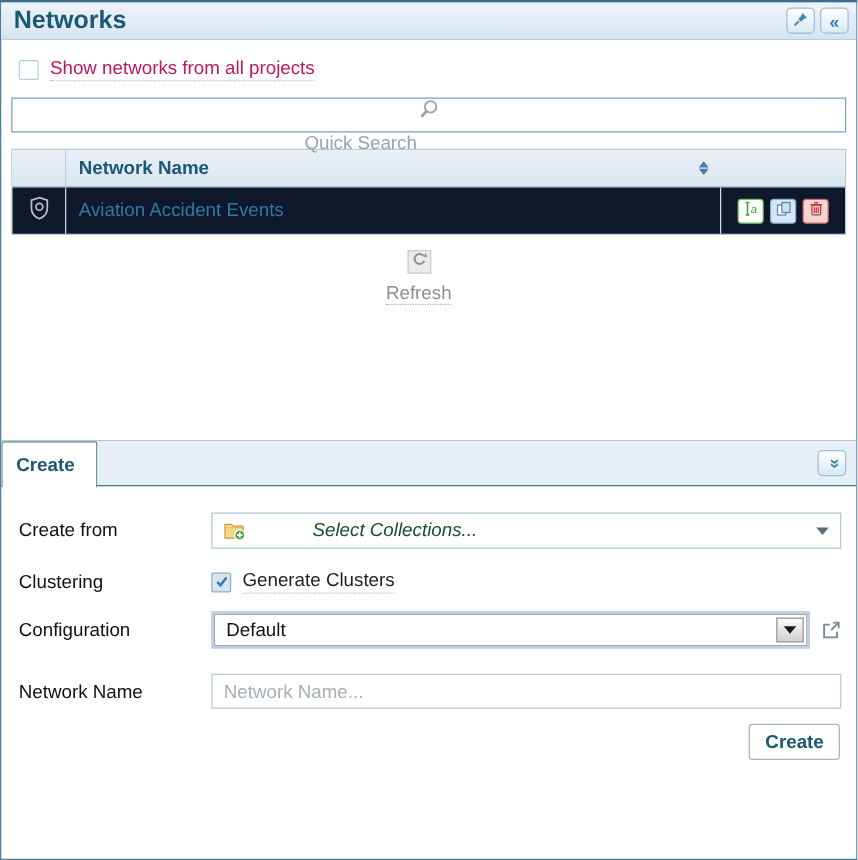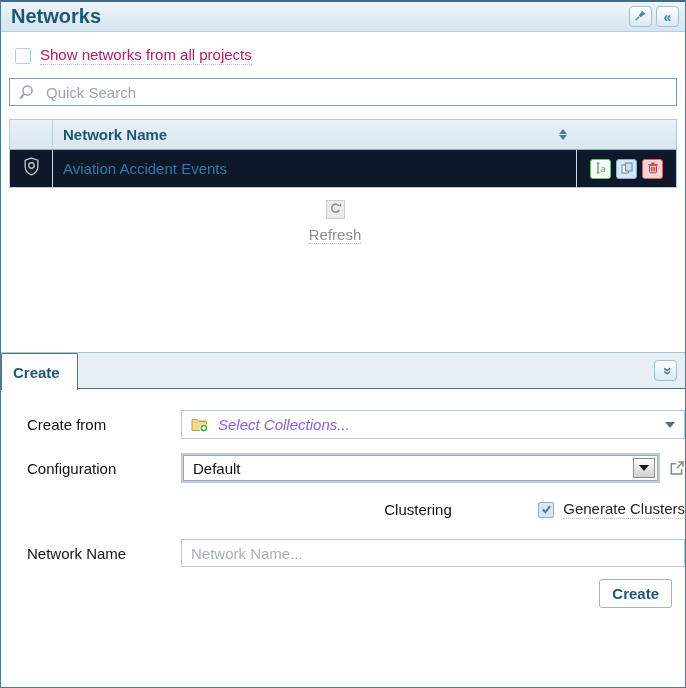--- a/index.html
+++ b/index.html
@@ -44,21 +44,21 @@
     width:16px; height:16px; border:1px solid #b3cfdf; border-radius:2px;
     background:#fdfefe; display:flex; align-items:center; justify-content:center;
   }
   .cbx.checked { background:#d9e6ef; border-color:#8fb0c6; }
   .showall-label { font-size:15px; color:#be185d; border-bottom:1px dotted #c4c4c4; padding-bottom:1px; }
 
   
   .qsearch {
     margin:13px 8px 0 8px; height:28px;
     border:1px solid #79a1b8; background:#fff;
-    display:flex; align-items:center; padding:0 8px; gap:9px;
+    display:flex; align-items:center; padding:0 8px; gap:9px;flex-direction:column;
   }
   .qsearch input {
     border:none; outline:none; flex:1; font-size:15px;
     font-family:"Liberation Sans",sans-serif; color:#333; background:transparent;
   }
   .qsearch input::placeholder { color:#9aa4ac; opacity:1; }
 
   
   .tbl { margin:13px 8px 0 8px; border:1px solid #b4cbda; }
   .tbl-hdr {
@@ -106,32 +106,32 @@
     position:absolute; left:0; top:0; height:37px; width:77px;
     background:#fff; border:1px solid #44758f; border-bottom:none;
     border-radius:2px 2px 0 0; z-index:2;
     display:flex; align-items:center; padding-left:11px;
     font-size:15px; font-weight:bold; color:#1c5774; cursor:pointer;
   }
   .tab-collapse { position:absolute; right:8px; top:7px; }
 
   
   .form { padding:0; }
-  .frow { display:flex; align-items:center;justify-content:flex-end; }
+  .frow { display:flex; align-items:center; }
   .flabel { width:168px; padding-left:14px; font-size:15px; color:#111; flex:none; }
   .r1 { margin-top:21px; }
   .r2 { margin-top:14px; }
   .r3 { margin-top:17px; }
   .r4 { margin-top:20px; }
 
   .combo {
     width:504px; height:29px; border:1px solid #aecadb; background:#fff;
     display:flex; align-items:center; padding:0 9px; gap:9px; cursor:pointer;
   }
-  .combo-text { font-size:15px; font-style:italic; color:#8b5cf6; flex:1; }
+  .combo-text { font-size:15px; font-style:italic; color:#14532d; flex:1;margin-left:44px; }
   .combo-arrow { width:0;height:0;border-left:5px solid transparent;border-right:5px solid transparent;border-top:6px solid #5c6b75; }
 
   .sel-outer { width:479px; border:2px solid #bdcbe5; background:#fff; }
   .sel-inner {
     height:26px; border:1px solid #98a8b4; background:#fff;
     display:flex; align-items:center; padding:2px 2px 2px 9px;
   }
   .sel-value { font-size:15px; color:#111; flex:1; }
   .sel-btn {
     width:22px; height:20px; border:1px solid #8e8e8e;
@@ -288,51 +288,51 @@
               <path d="M1 5.2 h6 l1.5-1.8 h7" stroke="#e7c469" fill="none"></path>
               <circle cx="12.8" cy="11" r="4" fill="#3aa23a" stroke="#ffffff"></circle>
               <path d="M12.8 8.8 v4.4 M10.6 11 h4.4" stroke="#ffffff" stroke-width="1.5"></path>
             </svg>
         </span>
         <span class="combo-text">Select Collections...</span>
         <span class="combo-arrow"></span>
       </div>
     </div>
 
+    <div class="frow r3">
+      <span class="flabel">Clustering</span>
+      <div class="cbx checked">
+        <span style="display:flex">
+          <svg width="11" height="11" viewBox="0 0 12 12">
+              <path d="M2 6 L4.8 9 L10 2.2" stroke="#3c7fab" stroke-width="2.2" fill="none"></path>
+            </svg>
+        </span>
+      </div>
+      <span class="gc-label">Generate Clusters</span>
+    </div>
+
     <div class="frow r2">
       <span class="flabel">Configuration</span>
       <div class="sel-outer">
         <div class="sel-inner">
           <span class="sel-value">Default</span>
           <div class="sel-btn">
             <span class="sel-btn-arrow"></span>
           </div>
         </div>
       </div>
       <span class="ext-icon">
         <svg width="16" height="16" viewBox="0 0 14 14" fill="none" stroke="#7b8a94" stroke-width="1.3">
             <path d="M11 8.2 v4 H2 V3.2 h4"></path>
             <path d="M8.2 1.8 h4 v4"></path>
             <line x1="12" y1="2" x2="7" y2="7"></line>
           </svg>
       </span>
     </div>
 
-    <div class="frow r3">
-      <span class="flabel">Clustering</span>
-      <div class="cbx checked">
-        <span style="display:flex">
-          <svg width="11" height="11" viewBox="0 0 12 12">
-              <path d="M2 6 L4.8 9 L10 2.2" stroke="#3c7fab" stroke-width="2.2" fill="none"></path>
-            </svg>
-        </span>
-      </div>
-      <span class="gc-label">Generate Clusters</span>
-    </div>
-
     <div class="frow r4">
       <span class="flabel">Network Name</span>
       <input type="text" class="nn-input" placeholder="Network Name..." style="">
     </div>
 
     <div class="btn-row">
       <div class="create-btn">
         <span>Create</span>
       </div>
     </div>

